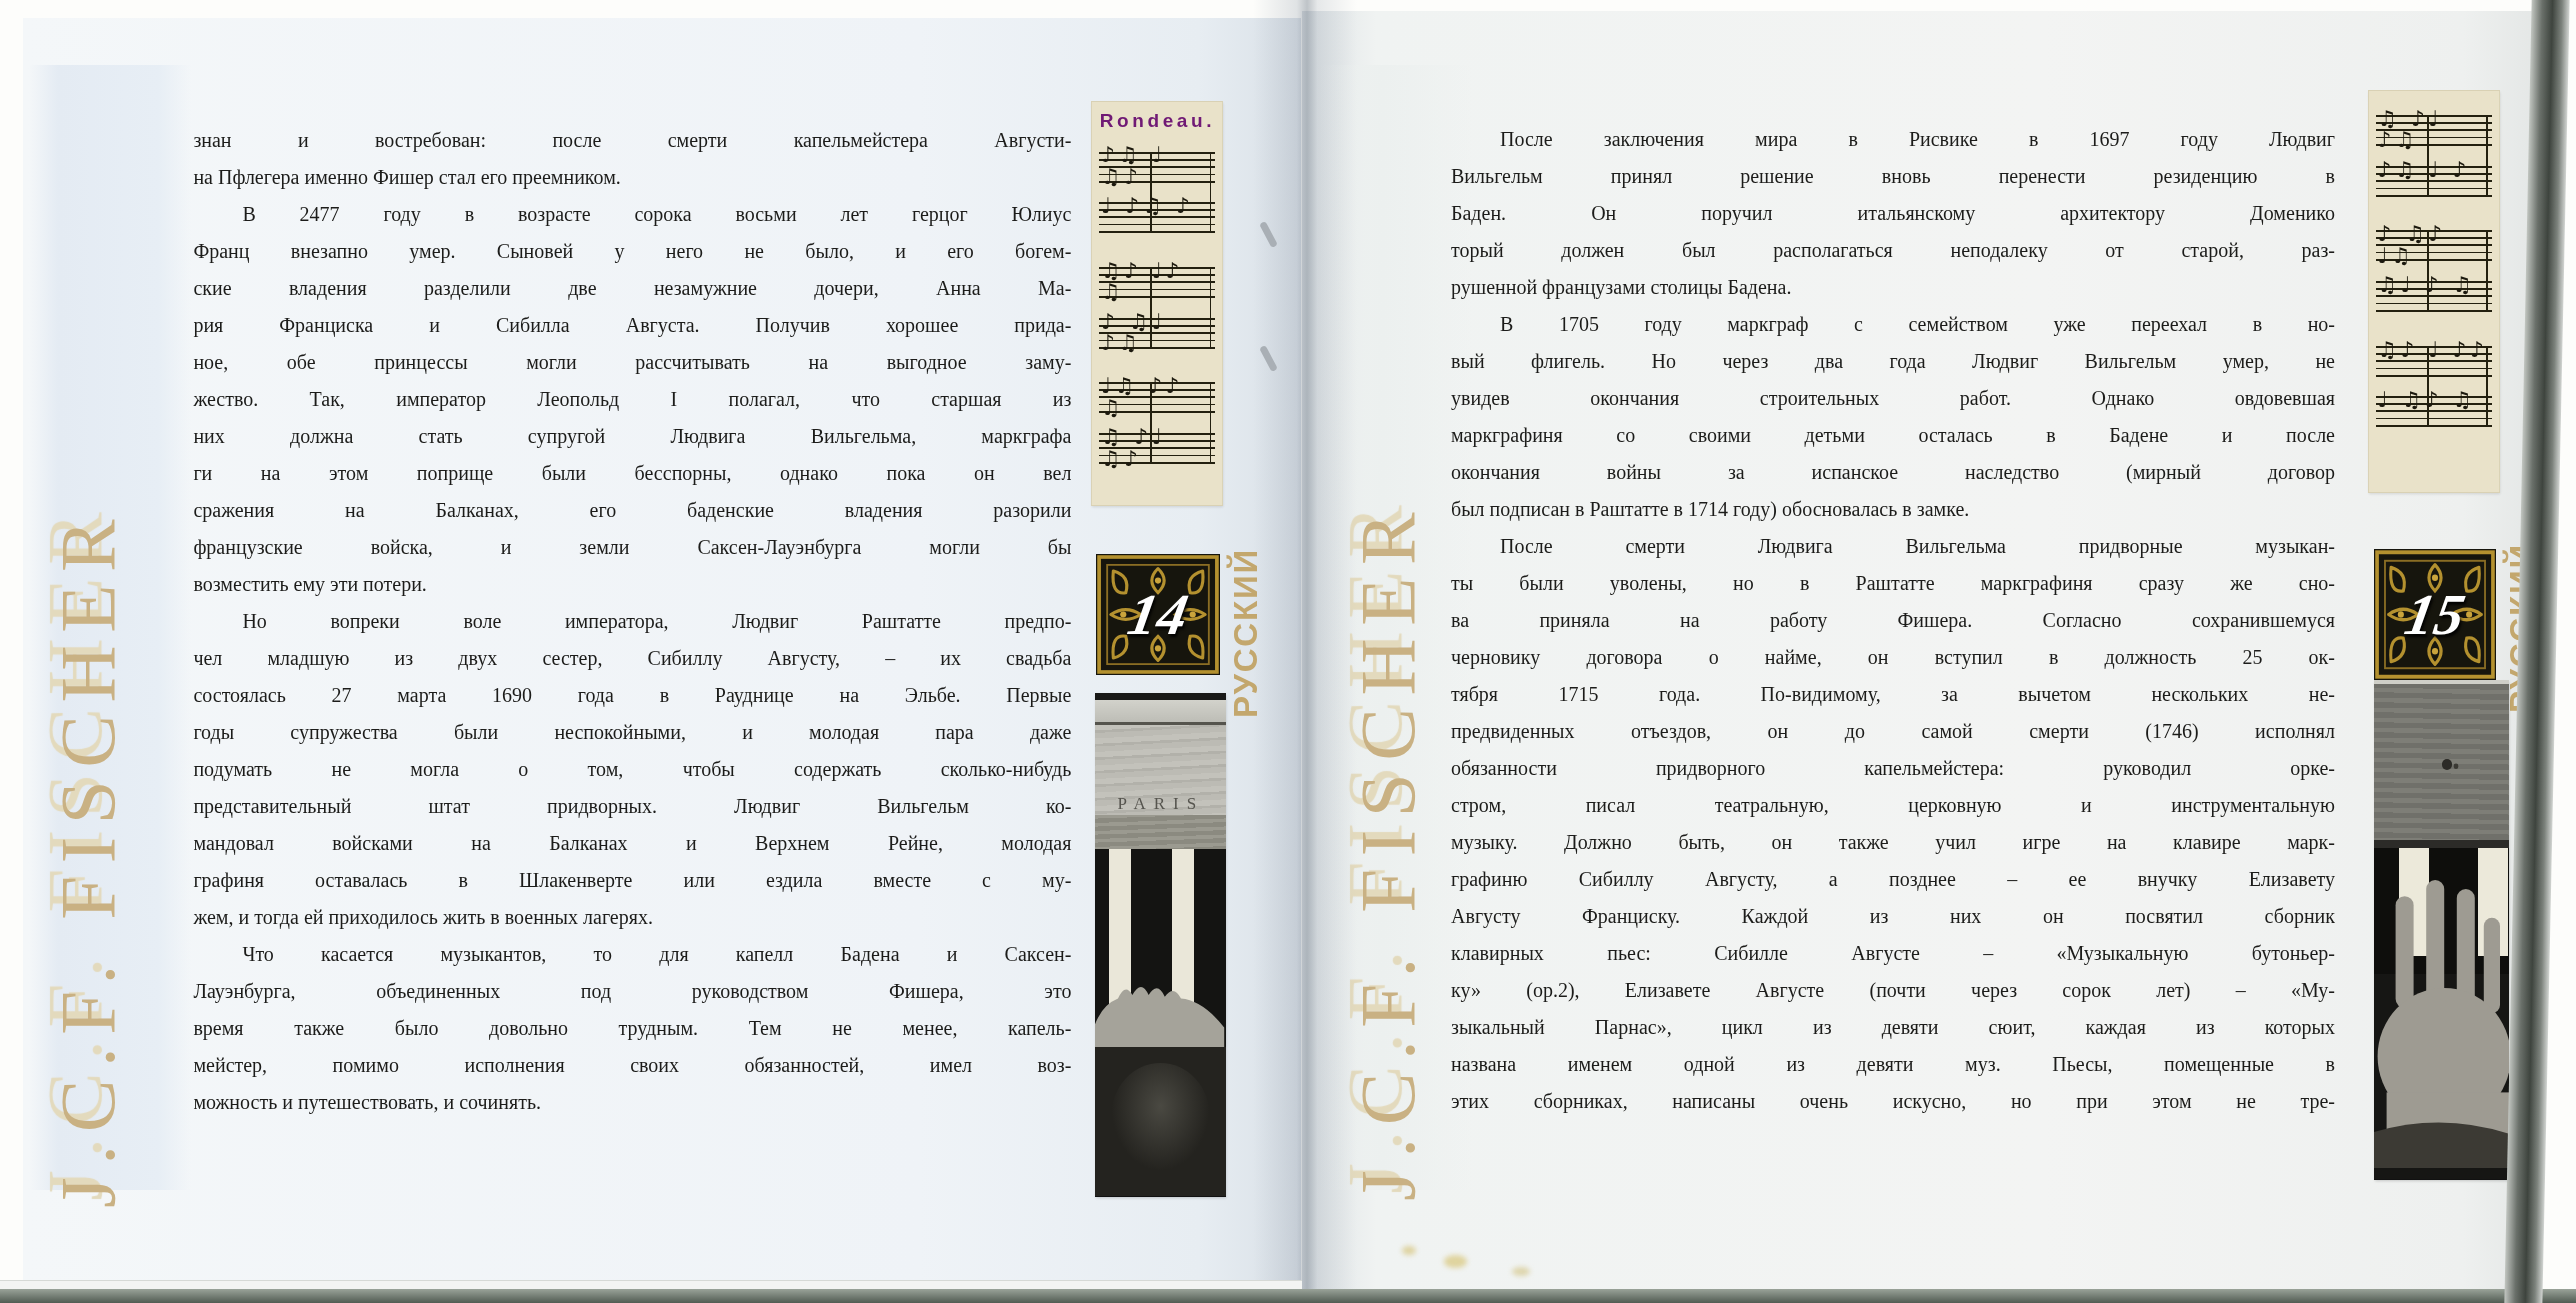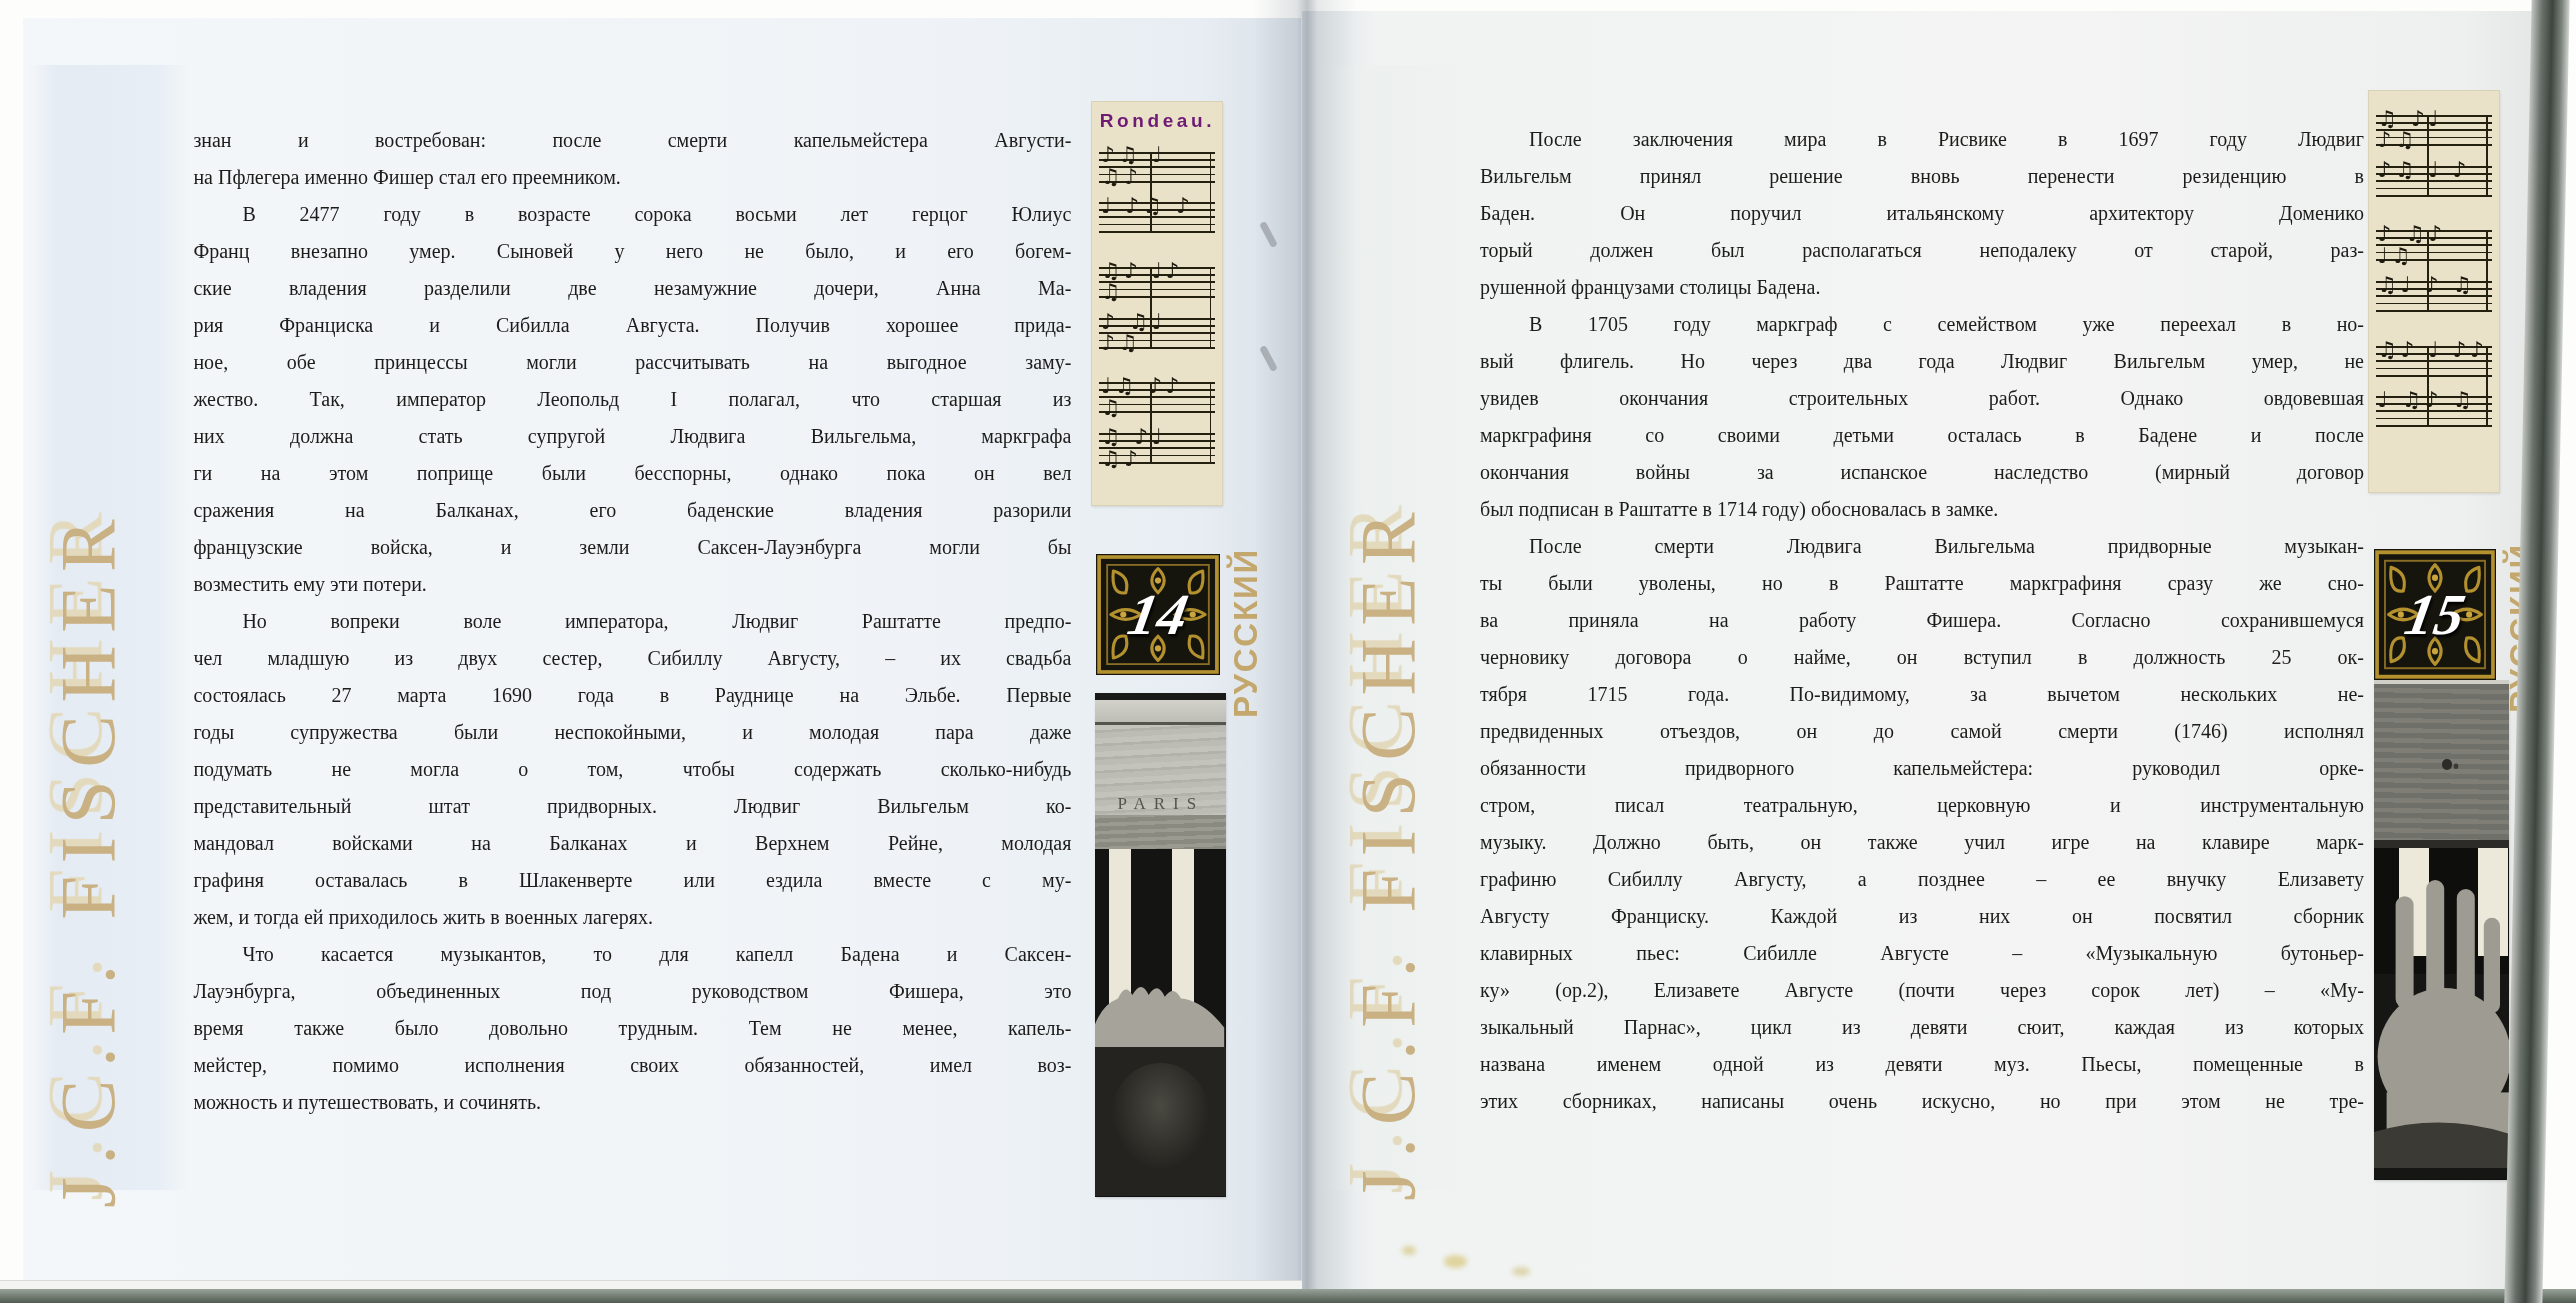--- a/index.html
+++ b/index.html
@@ -26,21 +26,21 @@
     position:absolute;white-space:nowrap;
     transform:rotate(-90deg);transform-origin:left top;
     font-family:"Liberation Serif",serif;font-size:79px;letter-spacing:12.6px;
     color:#c9b183;text-shadow:7.2px -12.6px 0.9px #e3dabd;
   }
   #page-left .fischer{left:20px;top:1190px;}
   #page-right .fischer{left:41px;top:1190px;}
   
   .text{position:absolute;color:#1c1c1a;font-size:20px;line-height:37px;}
   #page-left .text{left:170px;top:104px;width:878px;}
-  #page-right .text{left:178px;top:110px;width:884px;}
+  #page-right .text{left:149px;top:110px;width:884px;}
   .tline{text-align:justify;text-align-last:justify;}
   .tline.ind{padding-left:49px;}
   .tline.end{text-align-last:left;}
   
   .score{
     position:absolute;background:#e9e2c9;
     box-shadow:inset 0 0 0 0.9px #d9d1b4, 0.9px 1.8px 2.7px rgba(0,0,0,.12);
     overflow:hidden;
   }
   #score-left{left:1068px;top:83px;width:132px;height:405px;}

